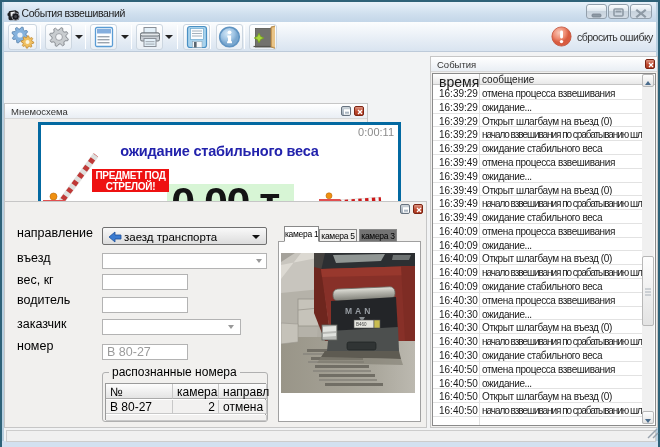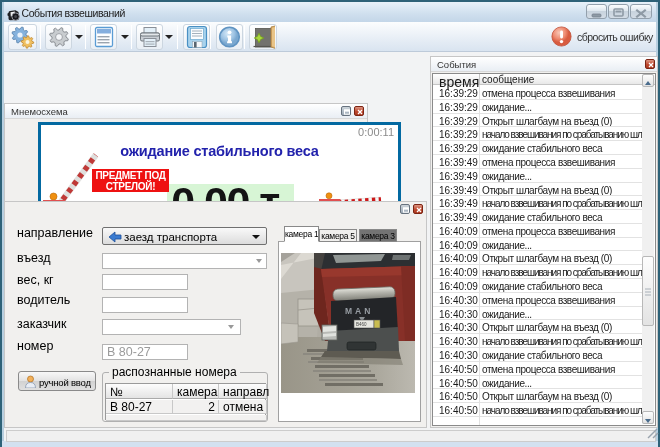--- a/index.html
+++ b/index.html
@@ -280,27 +280,20 @@
   </div>
   <div class="input" style="top:51px;width:165px">
       <span style="position:absolute;right:4px;top:5px;width:0;height:0;border-left:3.5px solid transparent;border-right:3.5px solid transparent;border-top:4px solid #999"></span>
     </div>
   <div class="input" style="top:72px;width:86px"></div>
   <div class="input" style="top:95px;width:86px"></div>
   <div class="input" style="top:117px;width:139px">
       <span style="position:absolute;right:6px;top:5px;width:0;height:0;border-left:3.5px solid transparent;border-right:3.5px solid transparent;border-top:4px solid #999"></span>
     </div>
   <div class="input" style="top:142px;width:86px;color:#9b9b9b;font-size:12.5px;line-height:14px;padding-left:4px">В 80-27</div>
-  <div id="manbtn">
-      <svg width="13" height="13" style="position:absolute;left:5px;top:3px">
-    <circle cx="6.5" cy="4" r="3" fill="#f2b05a" stroke="#b07020" stroke-width="0.7"></circle>
-    <path d="M1.5 13 Q1.5 7.5 6.5 7.5 Q11.5 7.5 11.5 13 Z" fill="#e8edf5" stroke="#8090a8" stroke-width="0.7"></path>
-      </svg>
-    <span style="position:absolute;left:20px;top:5px;font-size:9.5px;letter-spacing:-0.2px">ручной ввод</span>
-    </div>
   <fieldset id="recfs">
       <legend>распознанные номера</legend>
     </fieldset>
   <div id="rectable">
     <div class="rth" style="left:0;width:67px">№</div>
     <div class="rth" style="left:67px;width:46px">камера</div>
     <div class="rth" style="left:113px;width:48px">направл</div>
     <div class="rtd" style="left:0;width:67px;top:16px">В 80-27</div>
     <div class="rtd" style="left:67px;width:46px;top:16px;text-align:right;padding-right:3px">2</div>
     <div class="rtd" style="left:113px;width:48px;top:16px">отмена</div>

